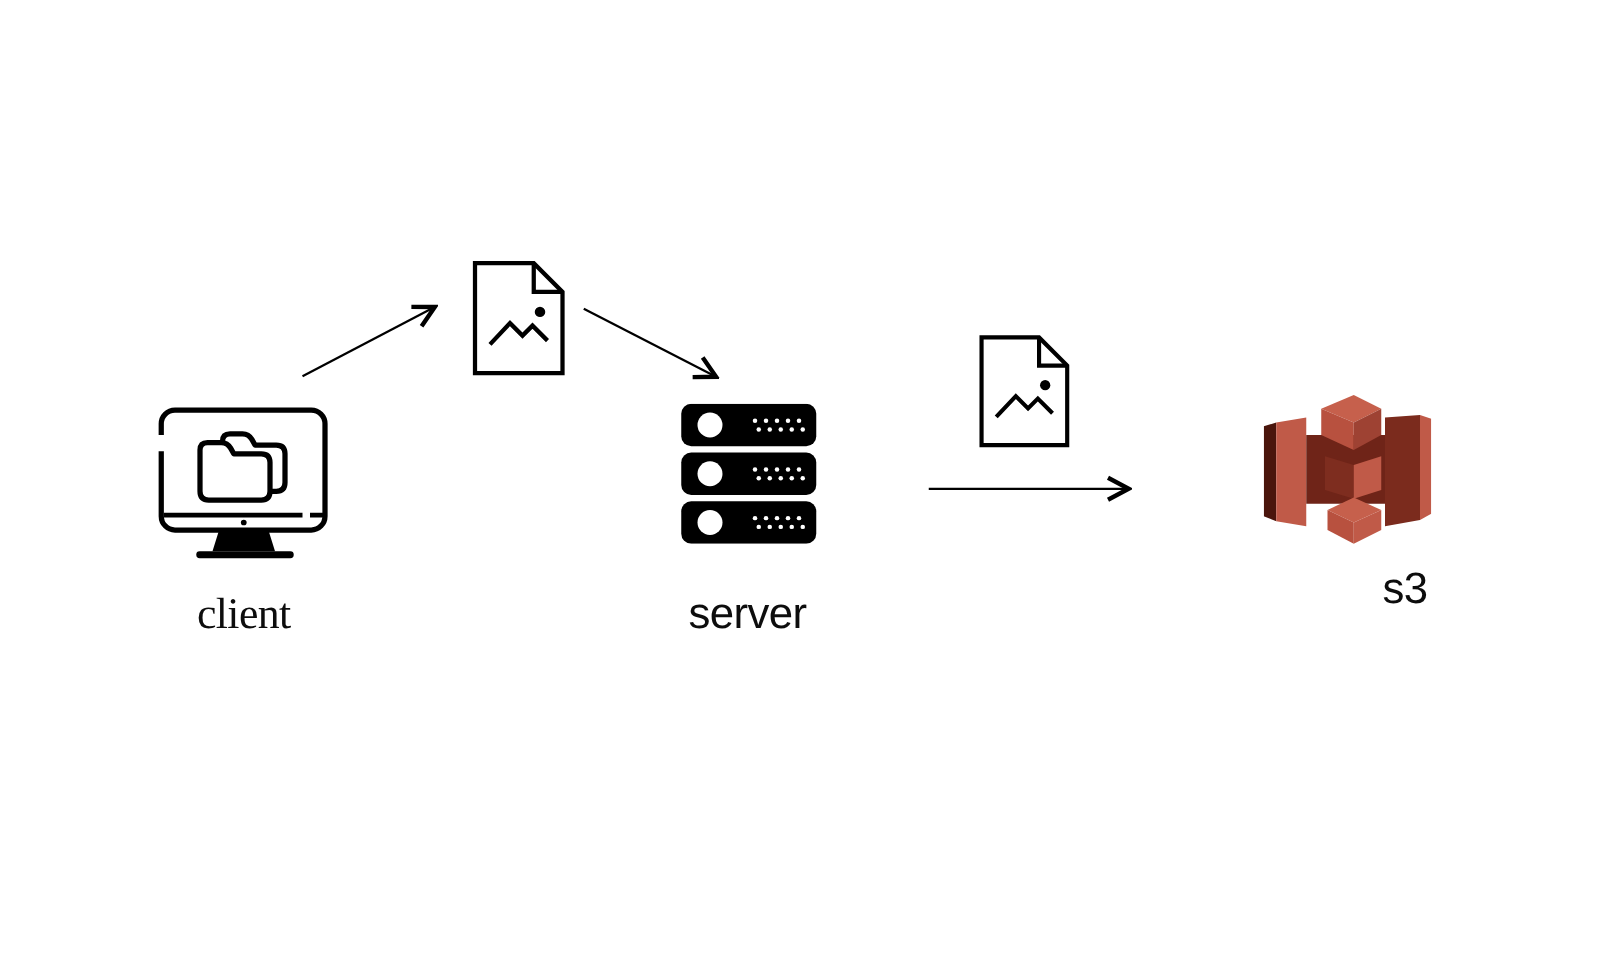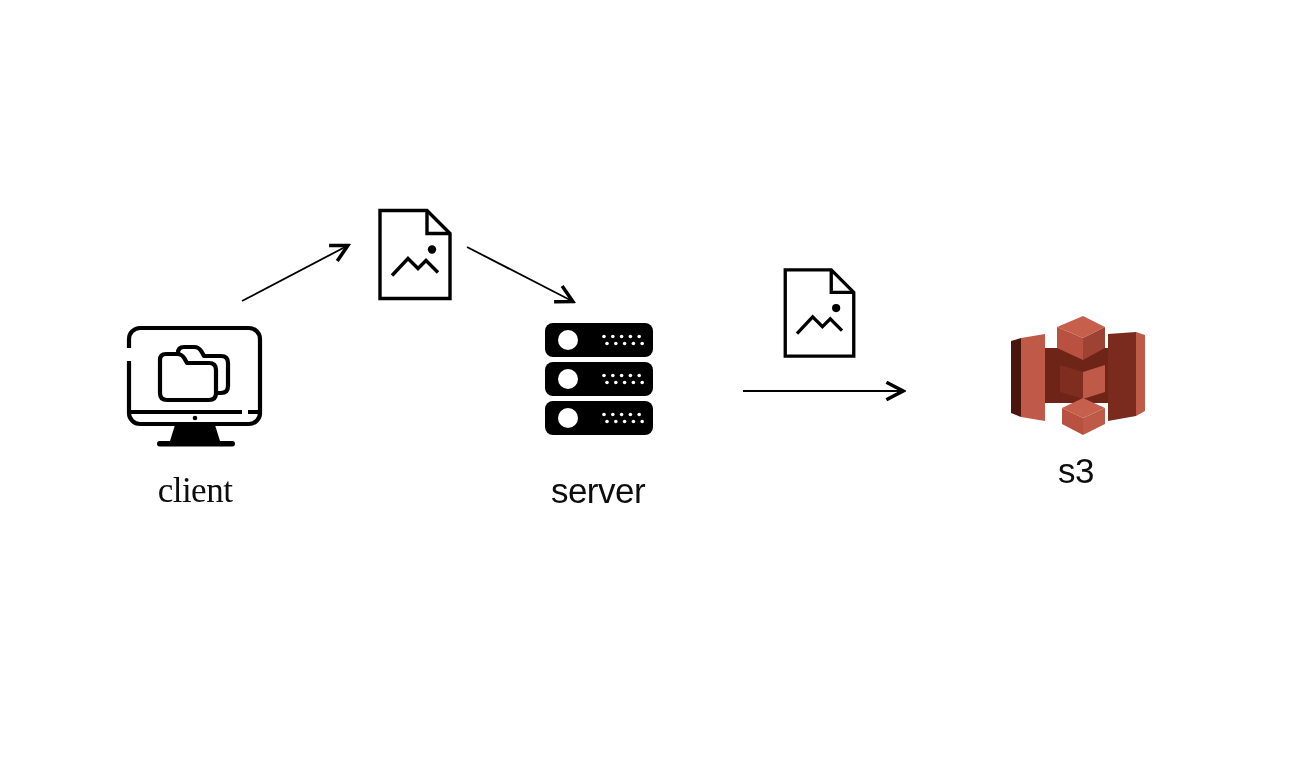--- a/index.html
+++ b/index.html
@@ -122,15 +122,15 @@
     <polygon points="46,15 72,26 72,48 46,36" fill="#b8513f"></polygon>
     <polygon points="94,15 72,26 72,48 94,36" fill="#9e4233"></polygon>
 
     <polygon points="49,53 72,60 72,87 49,80" fill="#7e2d1f"></polygon>
     <polygon points="94,53 72,60 72,87 94,80" fill="#c05a48"></polygon>
 
     <polygon points="51,96 72,86 94,96 72,106" fill="#c6604c"></polygon>
     <polygon points="51,96 72,106 72,123 51,112" fill="#b8513f"></polygon>
     <polygon points="94,96 72,106 72,123 94,112" fill="#c05a48"></polygon>
   </svg>
-  <div class="node-label" style="left:1076px;top:451px;">s3</div>
+  <div class="node-label" style="left:1124px;top:451px;">s3</div>
 
 </div>
 
 </body></html>

